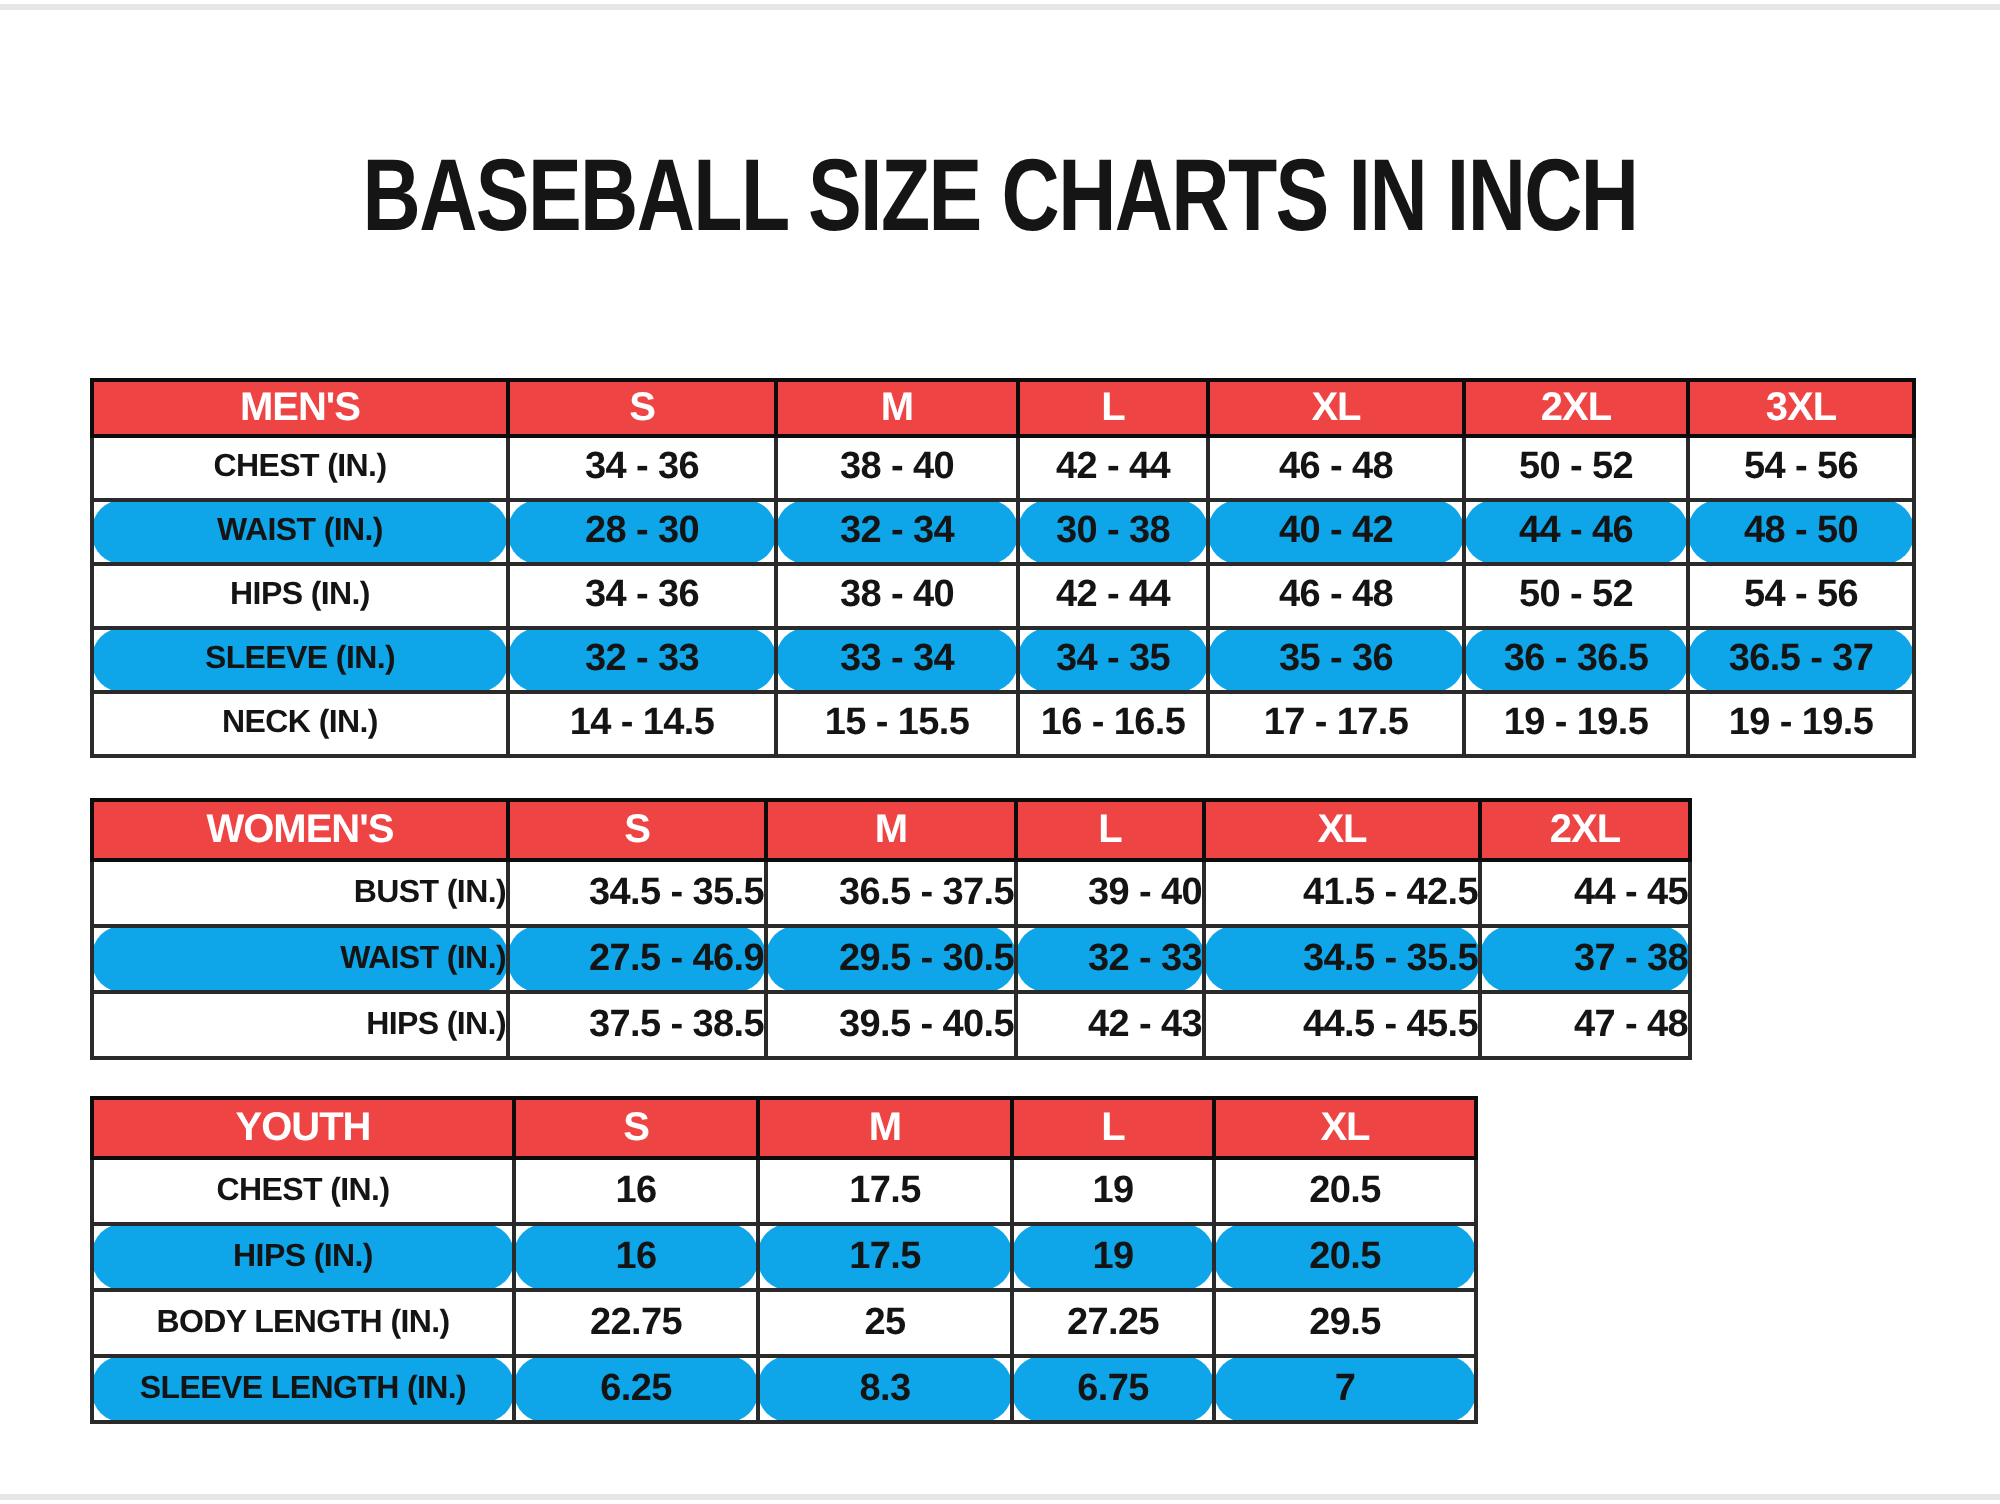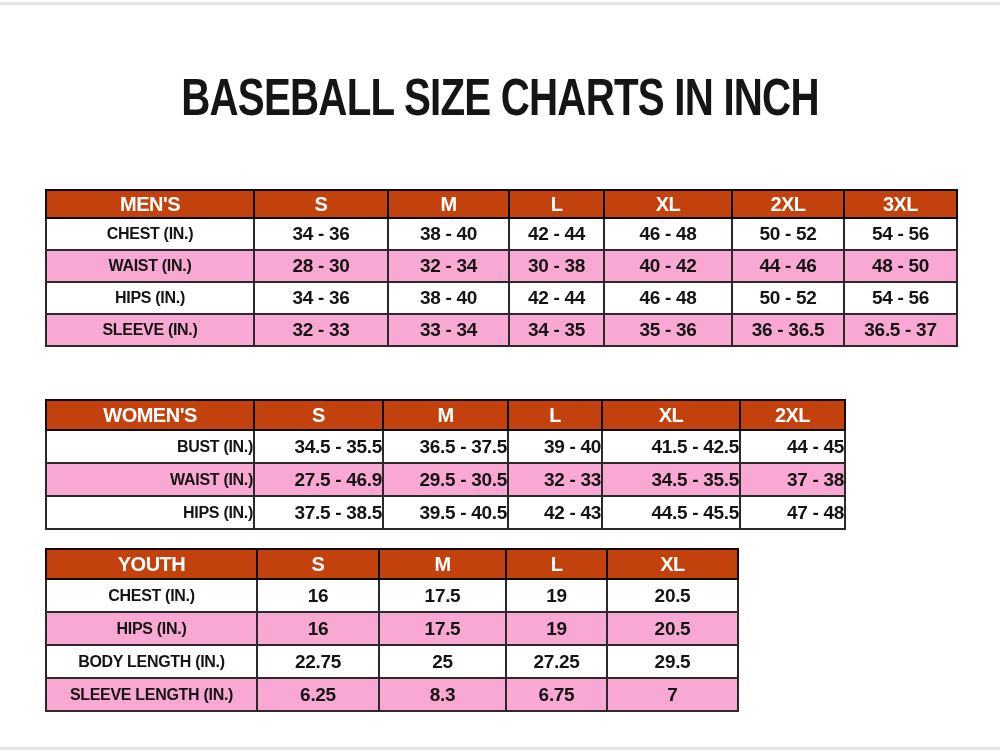--- a/index.html
+++ b/index.html
@@ -37,36 +37,36 @@
   }
   table.size-table th, table.size-table td {
     border: 2px solid #2a2a2a;
     text-align: center;
     vertical-align: middle;
     padding: 0;
     white-space: nowrap;
     overflow: visible;
   }
   table.size-table th {
-    background: #c2410c;
+    background: #ef4444;
     color: #ffffff;
     border-color: #0c0c0c;
     font-size: 20px;
     font-weight: bold;
     letter-spacing: -0.5px;
   }
   table.size-table td {
     font-size: 19px;
     font-weight: bold;
     color: #141414;
     letter-spacing: -0.3px;
     background: #ffffff;
   }
   table.size-table td.row-label { font-size: 16px; }
-  table.size-table tr.alt td { background: #f9a8d4; }
+  table.size-table tr.alt td { background: #0ea5e9; border-radius: 15px; }
 
   #table-mens   { top: 189px; left: 45px; }
   #table-womens { top: 399px; left: 45px; }
   #table-youth  { top: 548px; left: 45px; }
 
   #table-mens th   { height: 26px; }
   #table-mens td   { height: 30px; }
   #table-womens th { height: 28px; }
   #table-womens td { height: 31px; text-align: right; }
   #table-youth th  { height: 28px; }
@@ -131,20 +131,29 @@
         </tr>
         <tr class="alt">
           <td class="row-label">SLEEVE (IN.)</td>
           <td class="value-cell">32 - 33</td>
           <td class="value-cell">33 - 34</td>
           <td class="value-cell">34 - 35</td>
           <td class="value-cell">35 - 36</td>
           <td class="value-cell">36 - 36.5</td>
           <td class="value-cell">36.5 - 37</td>
         </tr>
+        <tr>
+          <td class="row-label">NECK (IN.)</td>
+          <td class="value-cell">14 - 14.5</td>
+          <td class="value-cell">15 - 15.5</td>
+          <td class="value-cell">16 - 16.5</td>
+          <td class="value-cell">17 - 17.5</td>
+          <td class="value-cell">19 - 19.5</td>
+          <td class="value-cell">19 - 19.5</td>
+        </tr>
       </tbody>
     </table>
     <table class="size-table" id="table-womens">
       <colgroup>
         <col style="width: 208px;">
         <col style="width: 129px;">
         <col style="width: 125px;">
         <col style="width: 94px;">
         <col style="width: 138px;">
         <col style="width: 105px;">

